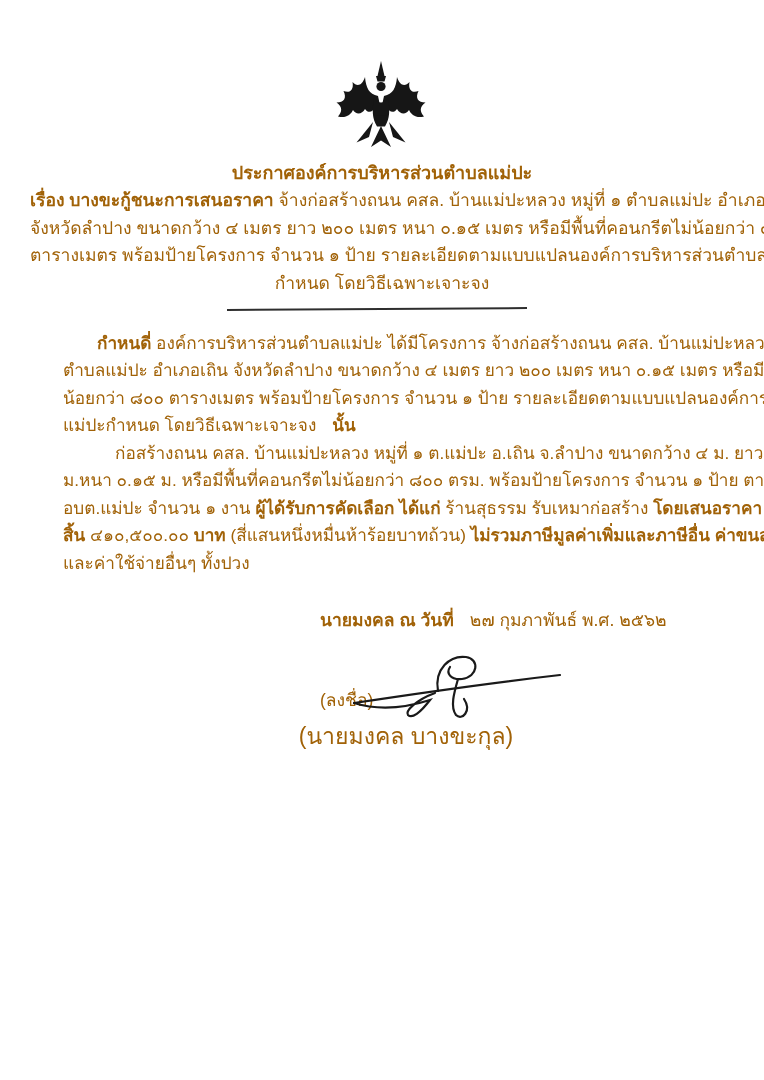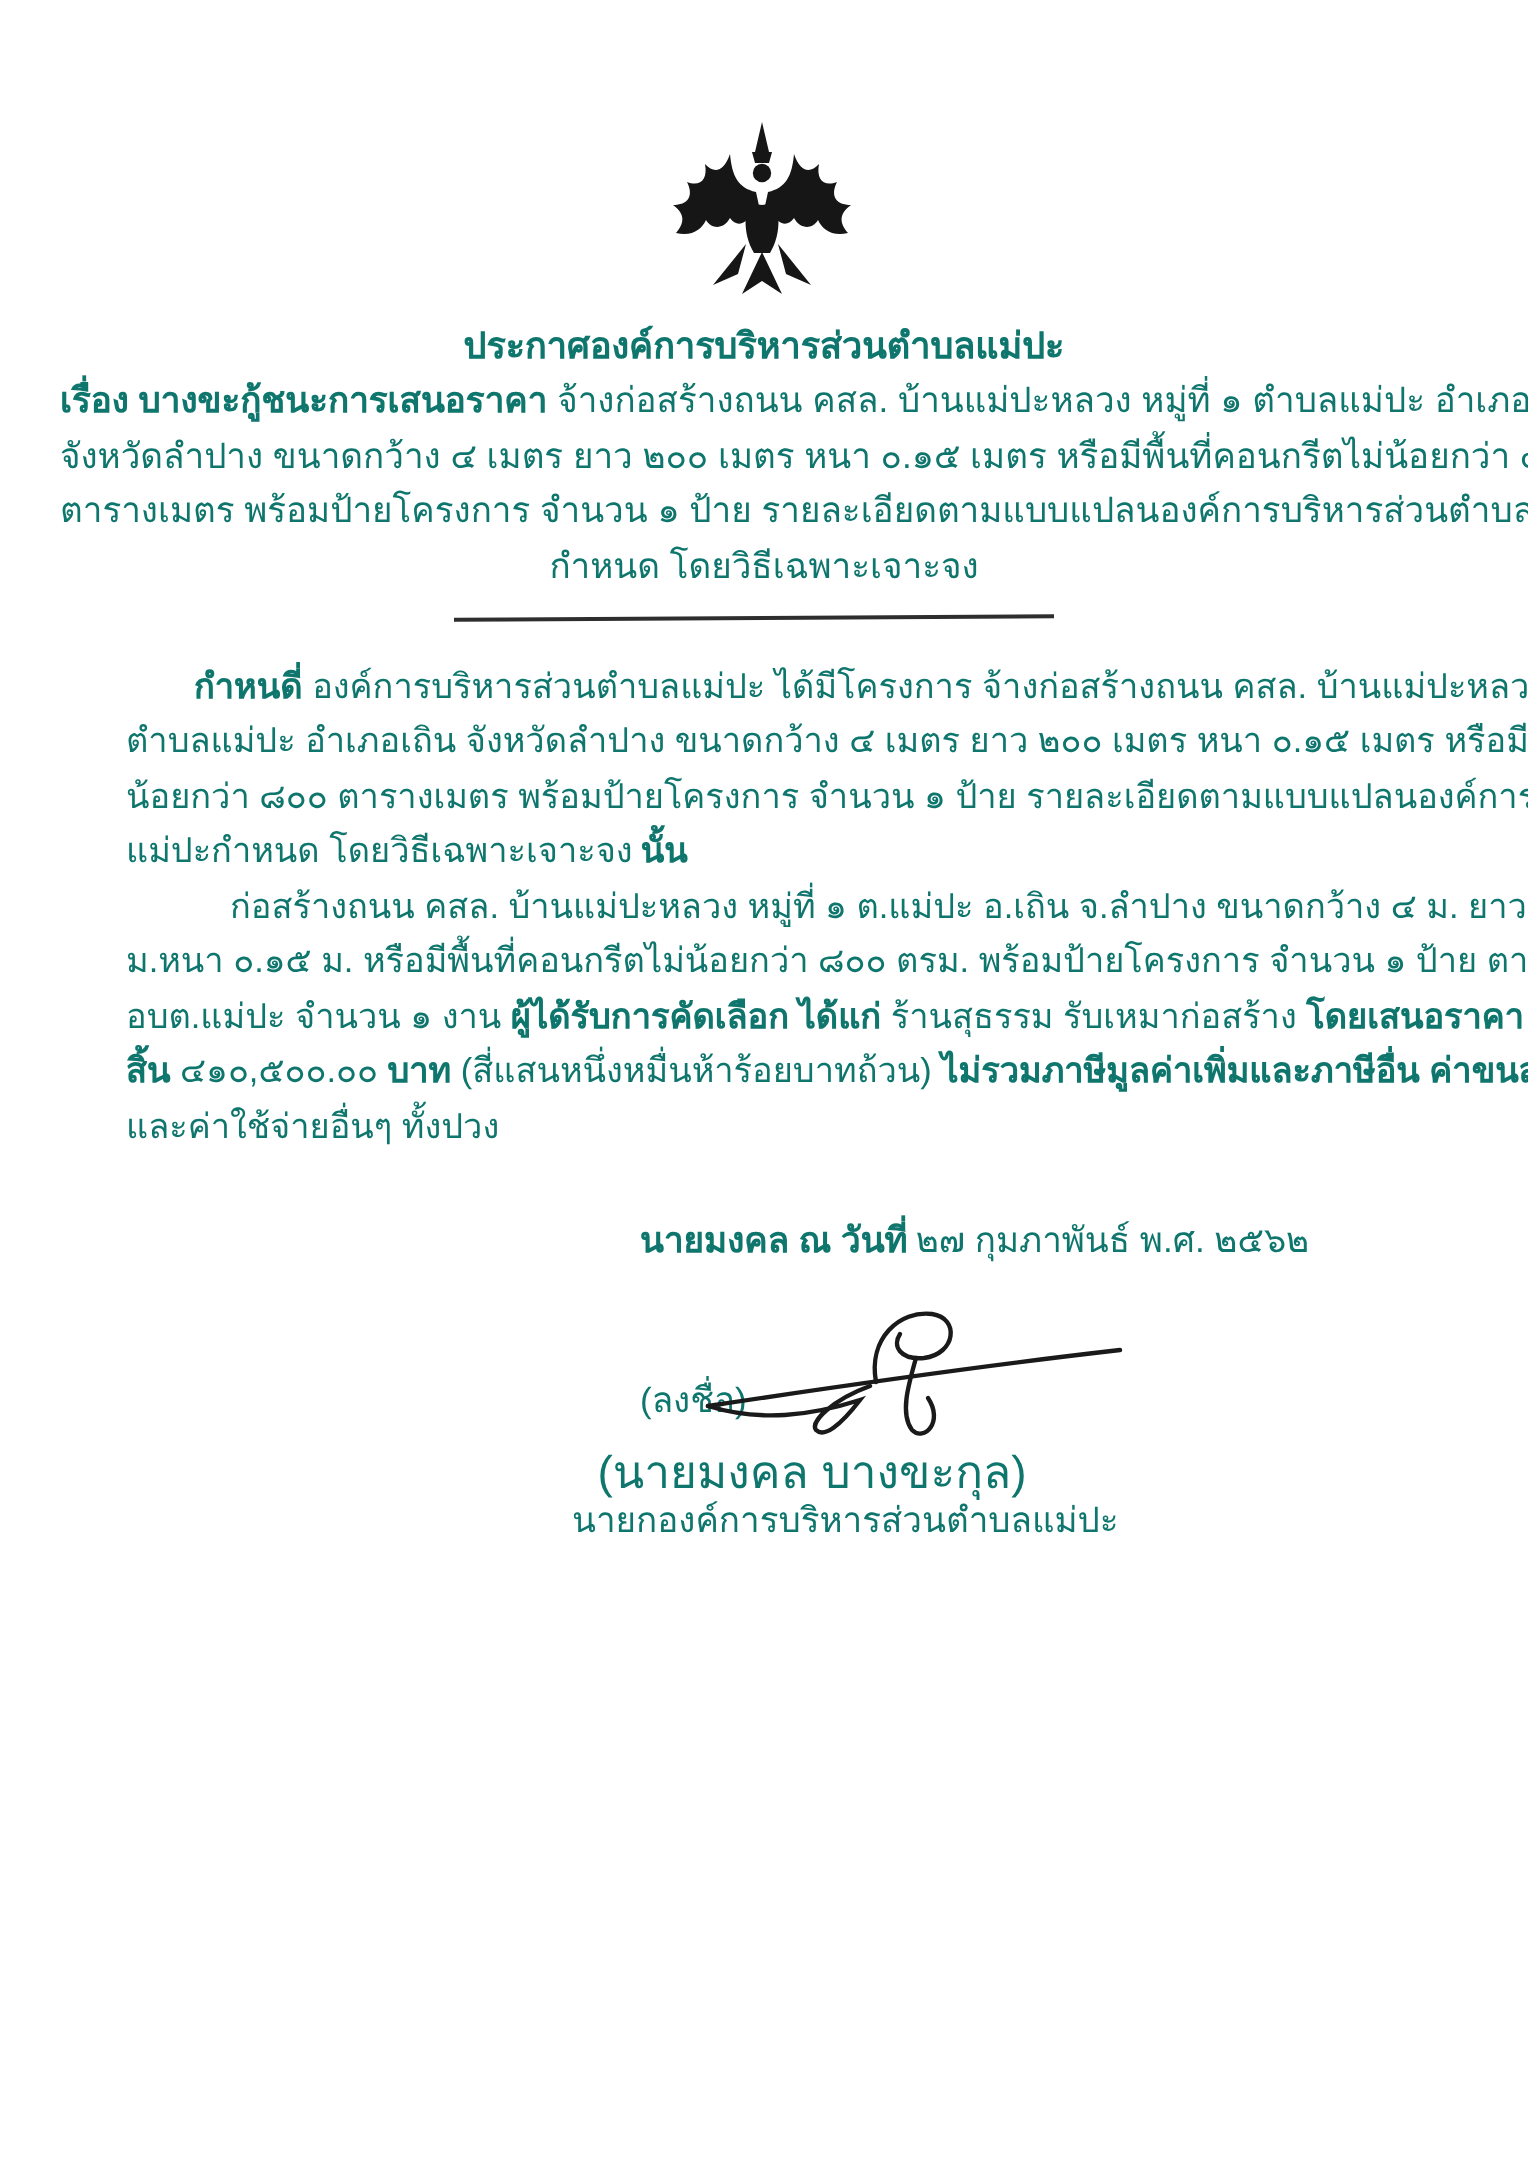--- a/index.html
+++ b/index.html
@@ -1,21 +1,21 @@
 <!DOCTYPE html>
 <html><head>
 <meta charset="utf-8">
 <style>
   html,body{margin:0;padding:0;background:#ffffff;}
   .page{
     position:relative;
     width:764px;height:952px;
     background:#ffffff;
     font-family:"Liberation Sans","DejaVu Sans",sans-serif;
-    color:#0f766e;
+    color:#a16207;
     overflow:hidden;
   }
   .emblem{position:absolute;left:327px;top:60px;}
   .header{
     position:absolute;left:30px;right:30px;top:160px;
     text-align:center;font-size:17.5px;line-height:27.4px;
   }
   .org-title{font-weight:bold;font-size:18px;}
   .b{font-weight:bold;}
   .separator{
@@ -24,21 +24,21 @@
   }
   .para{
     position:absolute;left:63px;width:642px;
     font-size:17.2px;line-height:27.45px;
   }
   .para1{top:330px;}
   .para2{top:440px;}
   .hline{white-space:nowrap;}
   .indent1{padding-left:34px;}
   .indent2{padding-left:52px;}
-  .gap{margin-left:4px;}
+  .gap{margin-left:16px;}
   .date-line{
     position:absolute;left:320px;top:606px;
     font-size:17.5px;white-space:nowrap;
   }
   .sign-label{
     position:absolute;left:320px;top:686px;font-size:17.5px;
   }
   .sig-svg{position:absolute;left:350px;top:645px;}
   .sig-name{
     position:absolute;left:286px;top:718px;width:240px;
@@ -114,16 +114,15 @@
   <svg class="sig-svg" width="215" height="78" viewBox="0 0 215 78">
     <g fill="none" stroke="#1a1a1a" stroke-width="2.2" stroke-linecap="round">
       <path d="M4 58 C30 66 55 63 80 55 C70 68 62 74 58 70 C55 66 66 55 85 48"></path>
       <path d="M88 46 C84 24 100 10 116 12 C130 14 128 32 112 34 C100 35 96 28 100 22"></path>
       <path d="M108 34 C104 48 100 62 106 70 C112 76 122 66 114 54"></path>
       <path d="M4 58 C70 48 140 38 210 30"></path>
     </g>
   </svg>
 
   <div class="sig-name">(นายมงคล บางขะกุล)</div>
-  <div class="sig-position">นายกองค์การบริหารส่วนตำบลแม่ปะ</div>
 
   <div class="speck"></div>
 </div>
 
 </body></html>

